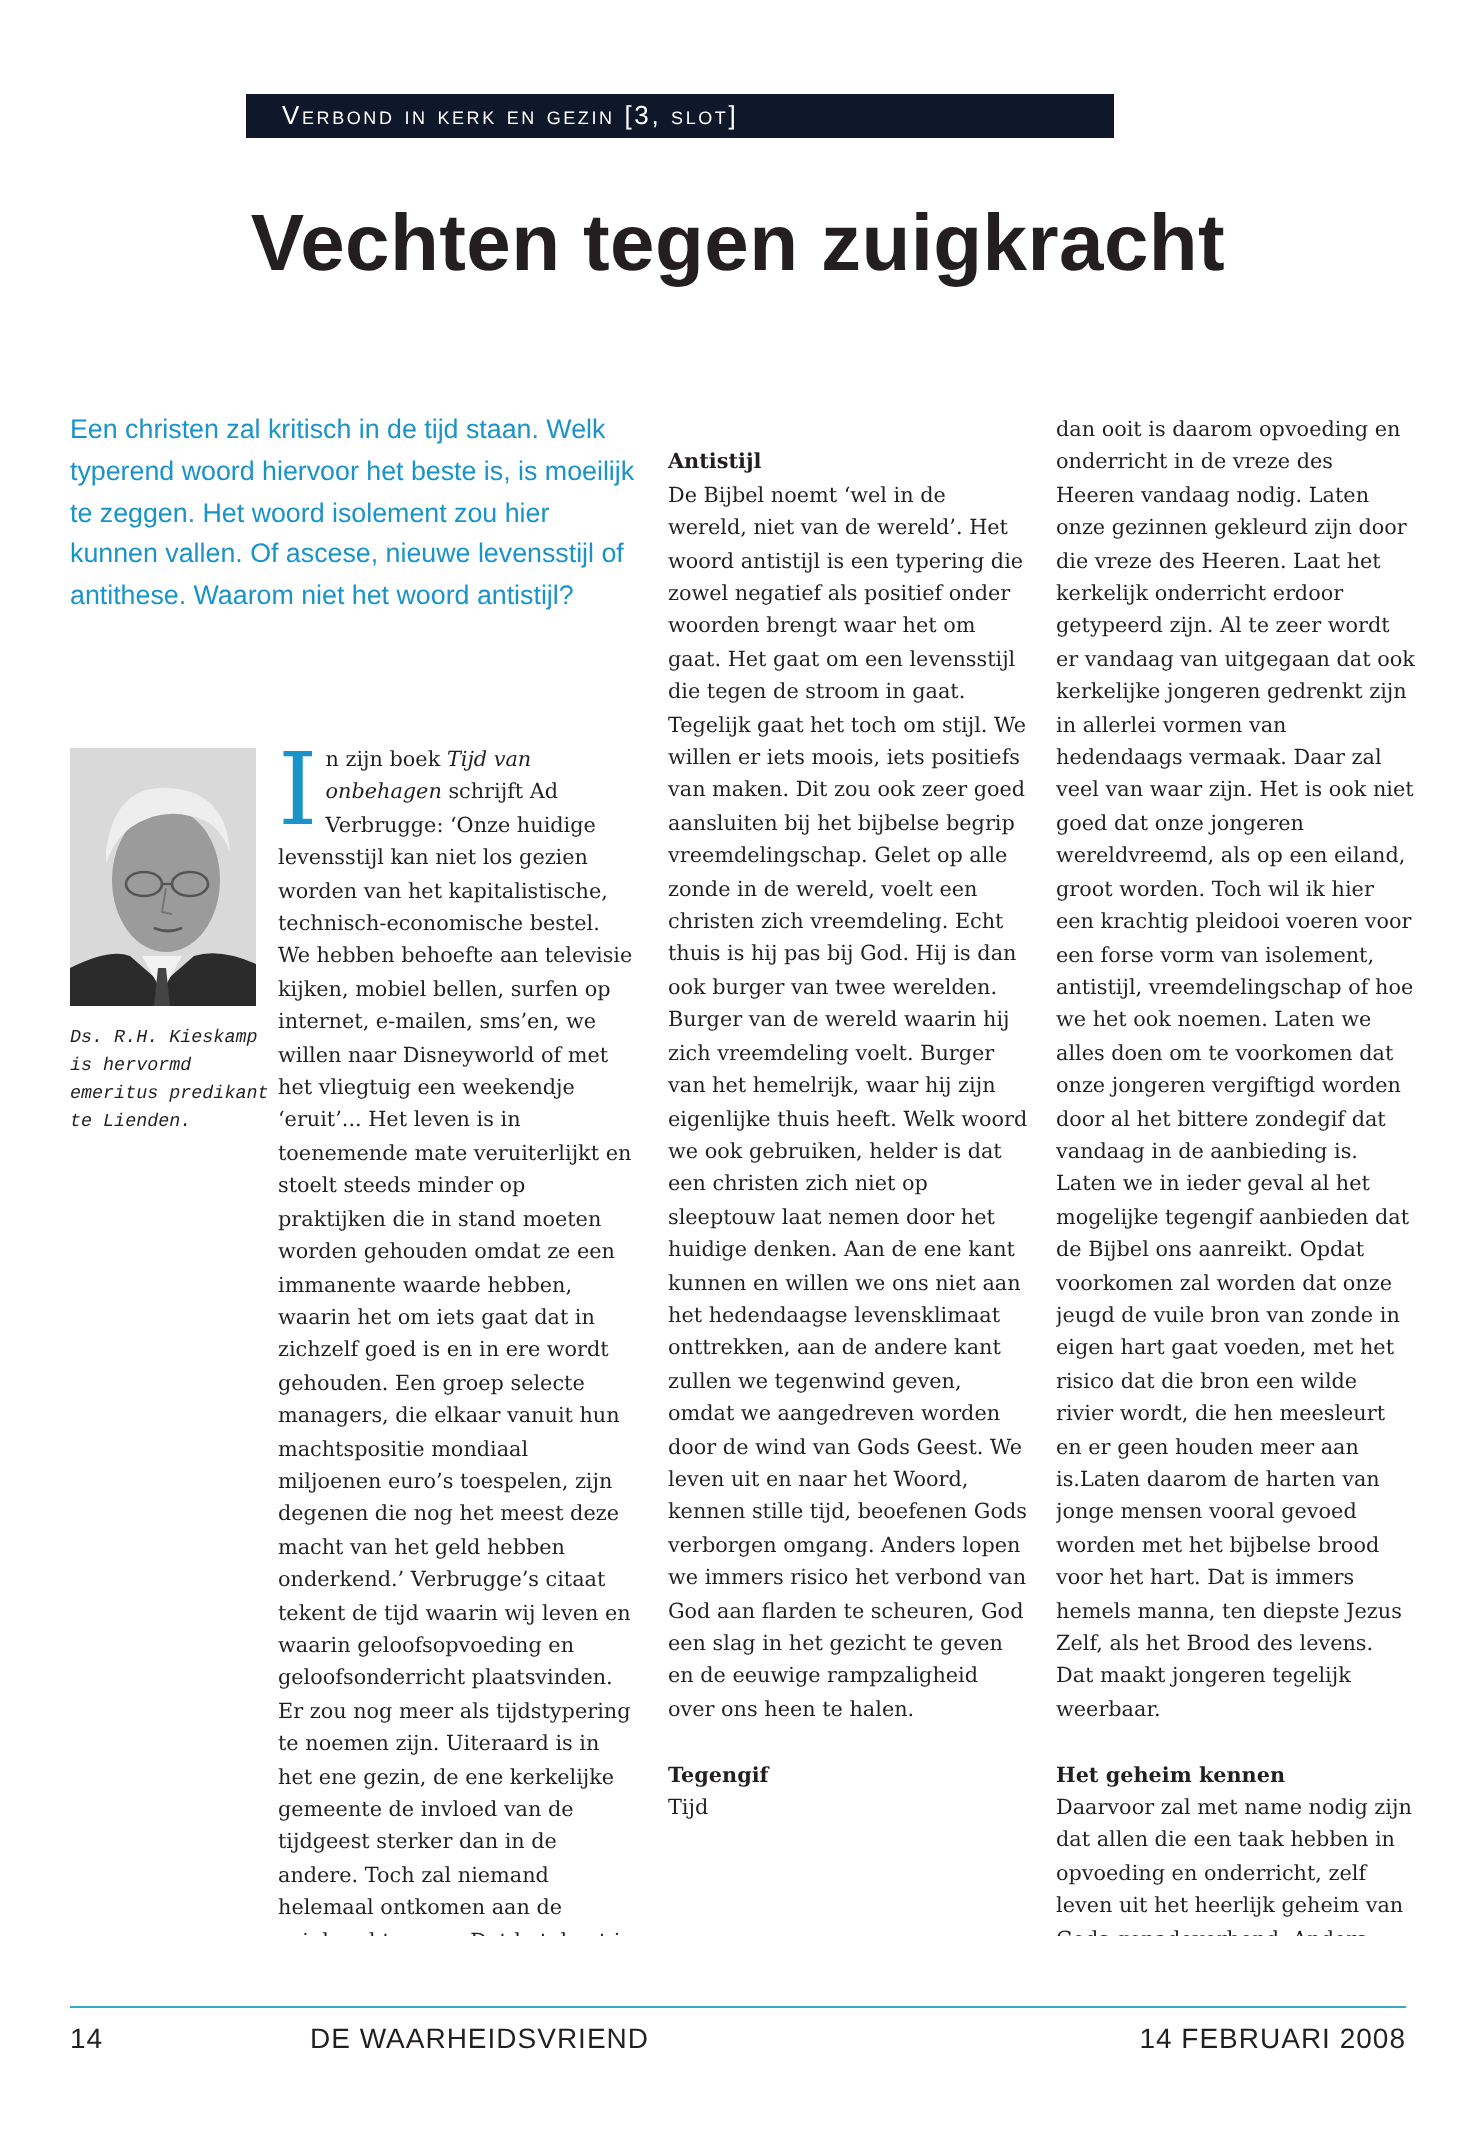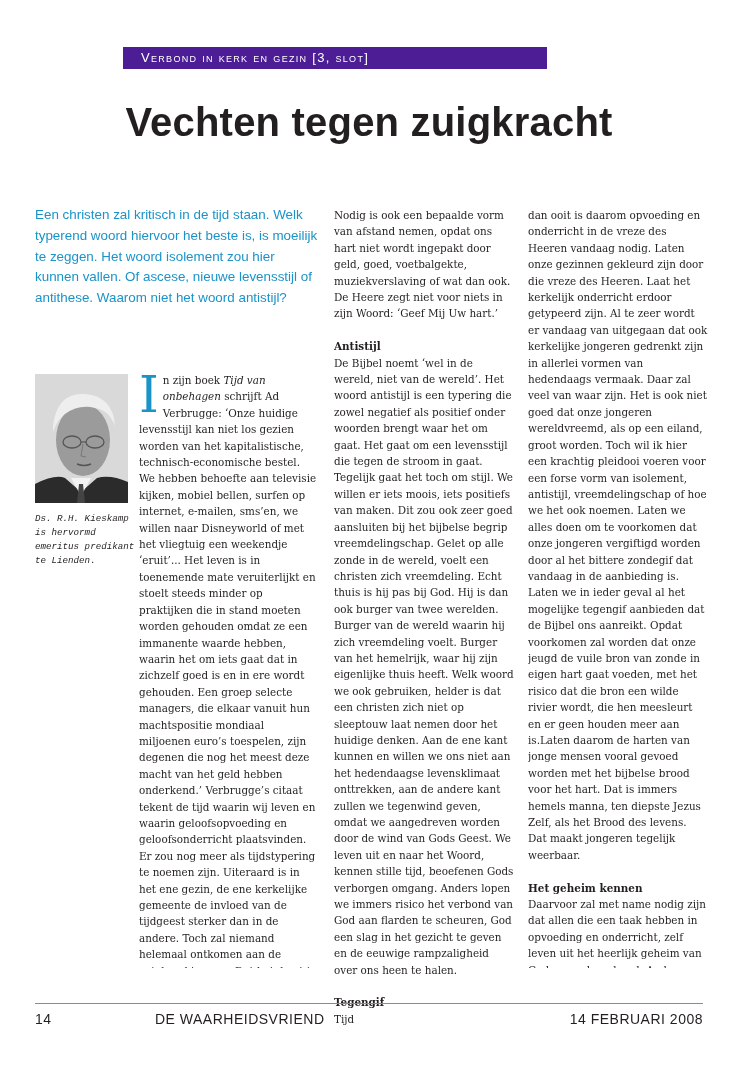--- a/index.html
+++ b/index.html
@@ -1,17 +1,17 @@
 <!DOCTYPE html>
 <html><head>
 <meta charset="utf-8">
 <style>
   html, body { margin:0; padding:0; background:#ffffff; }
   body { width:738px; height:1068px; position:relative; overflow:hidden; font-family:"DejaVu Serif", serif; color:#231f20; }
-  .banner { position:absolute; left:123px; top:47px; width:424px; height:22px; background:#4c1d95; }
+  .banner { position:absolute; left:123px; top:47px; width:424px; height:22px; background:#0f172a;padding-left:10px; }
   .banner span { position:absolute; left:18px; top:3px; font-family:"Liberation Sans", sans-serif; color:#ffffff; font-size:13px; letter-spacing:1.3px; font-variant:small-caps; white-space:nowrap; }
   .title { position:absolute; left:0; width:738px; top:100px; text-align:center; font-family:"Liberation Sans", sans-serif; font-weight:bold; font-size:40px; color:#231f20; letter-spacing:0.2px; }
   .lead { position:absolute; left:35px; top:205px; width:285px; font-family:"Liberation Sans", sans-serif; font-weight:normal; font-size:13.4px; line-height:20.8px; color:#1a93c8; }
   .photo { position:absolute; left:35px; top:374px; width:93px; height:129px; overflow:hidden; background:#d7d7d7; }
   .caption { position:absolute; left:35px; top:512px; width:100px; font-family:Liberation Mono, monospace; font-style:italic; font-size:9.2px; line-height:14px; color:#231f20; }
   .col { position:absolute; font-size:10.4px; line-height:16.4px; color:#231f20; }
   .col p { margin:0; }
   .col .gap { height:16.4px; }
   .col h3 { margin:0; font-size:10.4px; line-height:16.4px; font-weight:bold; }
   .col1 { left:139px; top:372px; width:178px; }
@@ -52,21 +52,20 @@
   </svg>
 </div>
 
 <div class="caption">Ds. R.H. Kieskamp is hervormd emeritus predikant te Lienden.</div>
 
 <div class="col col1" style="max-height: 596px; overflow: hidden;">
   <p><span class="dropcap">I</span><span>n zijn boek </span><i>Tijd van onbehagen</i><span> schrijft Ad Verbrugge: ‘Onze huidige levensstijl kan niet los gezien worden van het kapitalistische, technisch-economische bestel. We hebben behoefte aan televisie kijken, mobiel bellen, surfen op internet, e-mailen, sms’en, we willen naar Disneyworld of met het vliegtuig een weekendje ‘eruit’... Het leven is in toenemende mate veruiterlijkt en stoelt steeds minder op praktijken die in stand moeten worden gehouden omdat ze een immanente waarde hebben, waarin het om iets gaat dat in zichzelf goed is en in ere wordt gehouden. Een groep selecte managers, die elkaar vanuit hun machtspositie mondiaal miljoenen euro’s toespelen, zijn degenen die nog het meest deze macht van het geld hebben onderkend.’ Verbrugge’s citaat tekent de tijd waarin wij leven en waarin geloofsopvoeding en geloofsonderricht plaatsvinden. Er zou nog meer als tijdstypering te noemen zijn. Uiteraard is in het ene gezin, de ene kerkelijke gemeente de invloed van de tijdgeest sterker dan in de andere. Toch zal niemand helemaal ontkomen aan de zuigkracht ervan. Dat betekent in ieder geval dat we ons niet zomaar moeten laten meevoeren. Nodig is om bewust keuzes te maken. Nodig is verder om de Bijbel te kennen, die ons de motieven voor de keuzes aanreikt.</span></p>
 </div>
 
 <div class="col col2">
-  <p>Nodig is ook een bepaalde vorm van afstand nemen, opdat ons hart niet wordt ingepakt door geld, goed, voetbalgekte, muziekverslaving of wat dan ook. De Heere zegt niet voor niets in zijn Woord: ‘Geef Mij Uw hart.’</p>
   <div class="gap"></div>
   <h3>Antistijl</h3>
   <p>De Bijbel noemt ‘wel in de wereld, niet van de wereld’. Het woord antistijl is een typering die zowel negatief als positief onder woorden brengt waar het om gaat. Het gaat om een levensstijl die tegen de stroom in gaat. Tegelijk gaat het toch om stijl. We willen er iets moois, iets positiefs van maken. Dit zou ook zeer goed aansluiten bij het bijbelse begrip vreemdelingschap. Gelet op alle zonde in de wereld, voelt een christen zich vreemdeling. Echt thuis is hij pas bij God. Hij is dan ook burger van twee werelden. Burger van de wereld waarin hij zich vreemdeling voelt. Burger van het hemelrijk, waar hij zijn eigenlijke thuis heeft. Welk woord we ook gebruiken, helder is dat een christen zich niet op sleeptouw laat nemen door het huidige denken. Aan de ene kant kunnen en willen we ons niet aan het hedendaagse levensklimaat onttrekken, aan de andere kant zullen we tegenwind geven, omdat we aangedreven worden door de wind van Gods Geest. We leven uit en naar het Woord, kennen stille tijd, beoefenen Gods verborgen omgang. Anders lopen we immers risico het verbond van God aan flarden te scheuren, God een slag in het gezicht te geven en de eeuwige rampzaligheid over ons heen te halen.</p>
   <div class="gap"></div>
   <h3>Tegengif</h3>
   <p>Tijd</p>
 </div>
 
 <div class="col col3" style="max-height: 761px; overflow: hidden;">
     <p>dan ooit is daarom opvoeding en onderricht in de vreze des Heeren vandaag nodig. Laten onze gezinnen gekleurd zijn door die vreze des Heeren. Laat het kerkelijk onderricht erdoor getypeerd zijn. Al te zeer wordt er vandaag van uitgegaan dat ook kerkelijke jongeren gedrenkt zijn in allerlei vormen van hedendaags vermaak. Daar zal veel van waar zijn. Het is ook niet goed dat onze jongeren wereldvreemd, als op een eiland, groot worden. Toch wil ik hier een krachtig pleidooi voeren voor een forse vorm van isolement, antistijl, vreemdelingschap of hoe we het ook noemen. Laten we alles doen om te voorkomen dat onze jongeren vergiftigd worden door al het bittere zondegif dat vandaag in de aanbieding is. Laten we in ieder geval al het mogelijke tegengif aanbieden dat de Bijbel ons aanreikt. Opdat voorkomen zal worden dat onze jeugd de vuile bron van zonde in eigen hart gaat voeden, met het risico dat die bron een wilde rivier wordt, die hen meesleurt en er geen houden meer aan is.Laten daarom de harten van jonge mensen vooral gevoed worden met het bijbelse brood voor het hart. Dat is immers hemels manna, ten diepste Jezus Zelf, als het Brood des levens. Dat maakt jongeren tegelijk weerbaar.</p>

